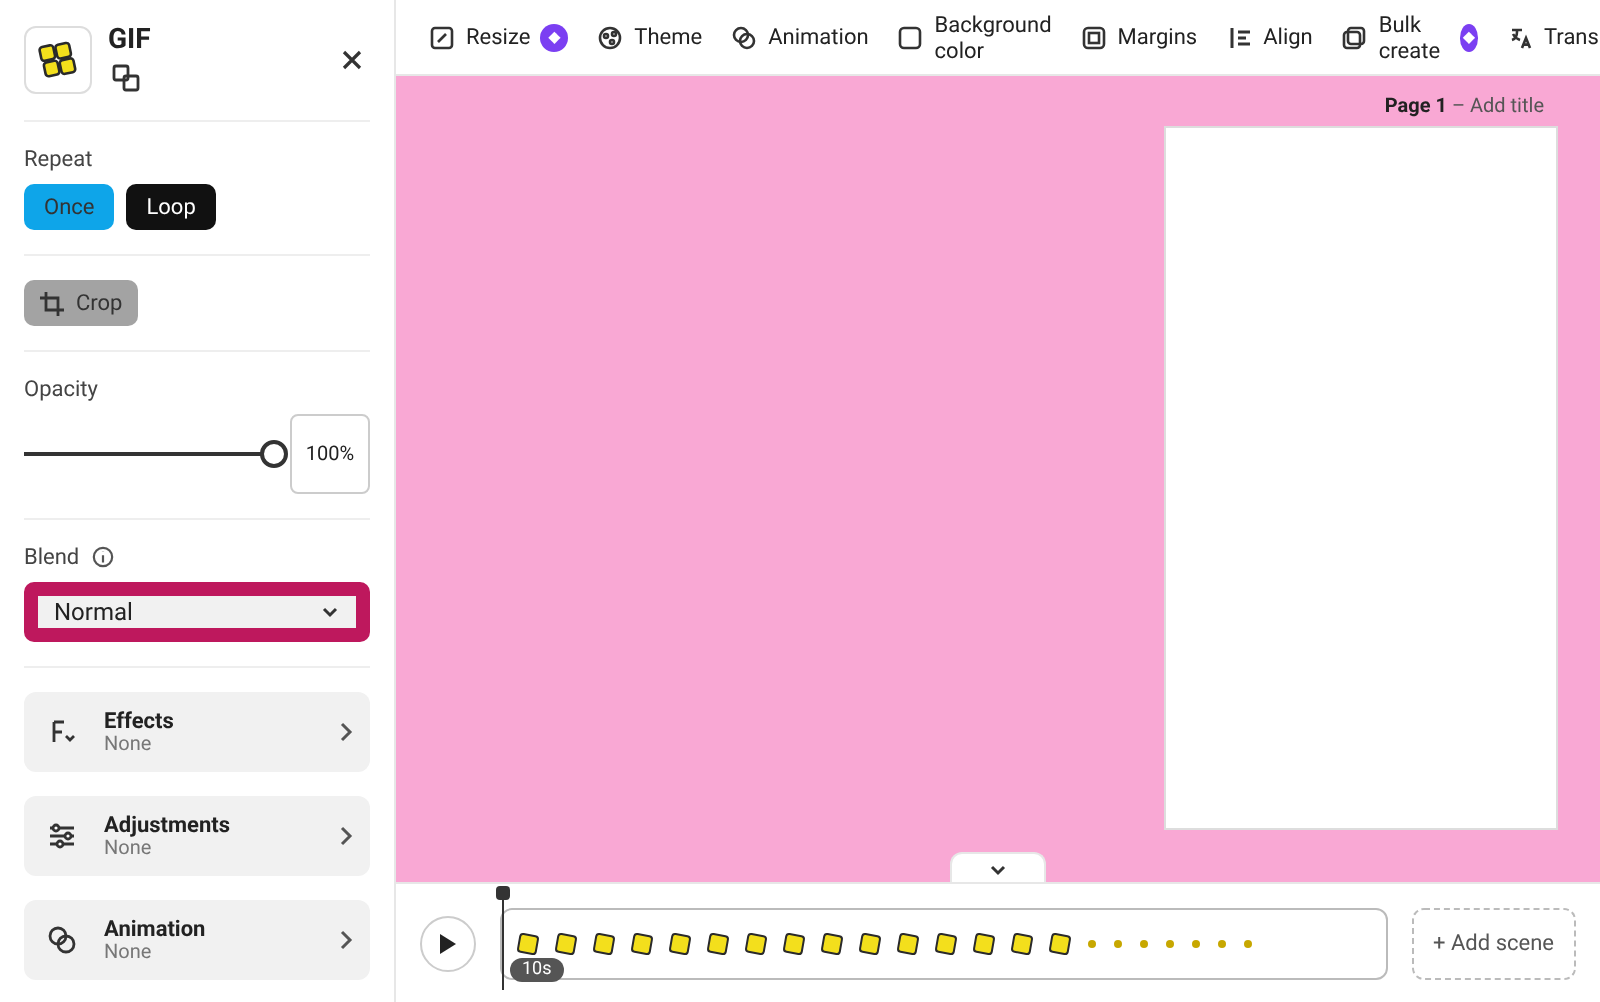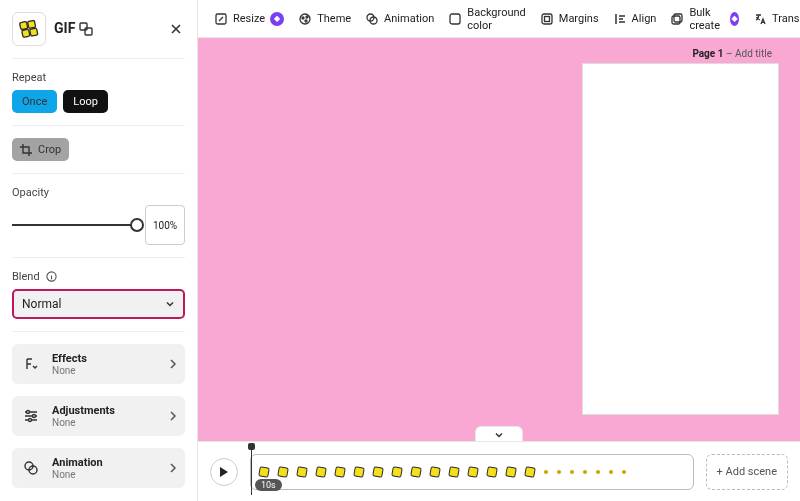--- a/index.html
+++ b/index.html
@@ -16,21 +16,21 @@
   .section-label{font-size:11px;color:#444;margin-bottom:6px}
   .seg{display:flex;gap:6px}
   .seg button{border:0;border-radius:5px;padding:5px 10px;font-size:11px;background:#0ea5e9;color:#333;cursor:pointer}
   .seg button.active{background:#111;color:#fff}
   .chip{display:inline-flex;align-items:center;gap:6px;border-radius:5px;background:#a3a3a3;padding:5px 8px;font-size:11px;color:#333;cursor:pointer}
   .slider-row{display:flex;align-items:center;gap:8px}
   .slider{flex:1;position:relative;height:18px}
   .track{position:absolute;left:0;right:0;top:8px;height:2px;background:#333}
   .knob{position:absolute;right:-7px;top:2px;width:14px;height:14px;border-radius:50%;background:#fff;border:2px solid #333}
   .pctbox{width:40px;height:40px;border:1px solid #ccc;border-radius:4px;font-size:10px;display:flex;align-items:center;justify-content:center}
-  .select{border:2px solid #be185d;background:#f1f1f1;border-radius:5px;height:30px;display:flex;align-items:center;padding:0 8px;font-size:12px;justify-content:space-between;cursor:pointer}
+  .select{border:7px solid #be185d;background:#f1f1f1;border-radius:5px;height:30px;display:flex;align-items:center;padding:0 8px;font-size:12px;justify-content:space-between;cursor:pointer}
   .mini-icons{display:flex;gap:14px;padding-top:4px;color:#333}
   .listitem{display:flex;align-items:center;gap:10px;background:#f1f1f1;border-radius:6px;padding:8px;cursor:pointer}
   .listitem .licon{width:22px;height:22px;display:flex;align-items:center;justify-content:center}
   .listitem .ltxt{flex:1}
   .listitem .lhead{font-size:11px;font-weight:700}
   .listitem .lsub{font-size:10px;color:#777}
   
   .content{flex:1;display:flex;flex-direction:column;min-width:0}
   .toolbar{height:38px;border-bottom:1px solid #e7e7e7;display:flex;align-items:center;gap:14px;padding:0 16px;font-size:11px;color:#222}
   .tbtn{display:inline-flex;align-items:center;gap:5px;cursor:pointer}
@@ -65,21 +65,21 @@
       <div class="thumb">
         <svg width="22" height="22" viewBox="0 0 22 22">
             <g transform="rotate(-12 11 11)">
               <rect x="3" y="3" width="7" height="7" rx="1.5" fill="#f3df1c" stroke="#2a2a2a" stroke-width="1.3"></rect>
               <rect x="11" y="3.5" width="7" height="7" rx="1.5" fill="#f3df1c" stroke="#2a2a2a" stroke-width="1.3"></rect>
               <rect x="3.5" y="11" width="7" height="7" rx="1.5" fill="#f3df1c" stroke="#2a2a2a" stroke-width="1.3"></rect>
               <rect x="11.5" y="11.5" width="7" height="7" rx="1.5" fill="#f3df1c" stroke="#2a2a2a" stroke-width="1.3"></rect>
             </g>
           </svg>
       </div>
-      <div style="display:flex;flex-direction:row;gap:2px">
+      <div style="display:flex;flex-direction:column;gap:2px">
         <span class="title">GIF</span>
         <span class="iconbtn gifstack">
           <svg width="14" height="14" viewBox="0 0 14 14" fill="none" stroke="#333" stroke-width="1.4">
               <rect x="1" y="1" width="7" height="7" rx="1"></rect>
               <rect x="6" y="6" width="7" height="7" rx="1"></rect>
             </svg>
         </span>
       </div>
       <div class="spacer"></div>
       <span class="iconbtn">

